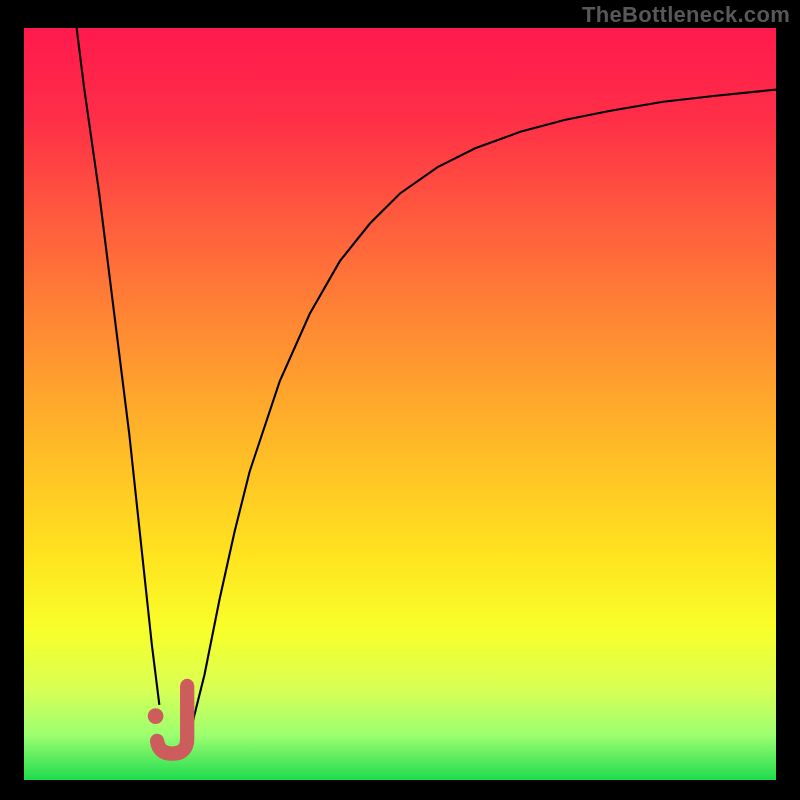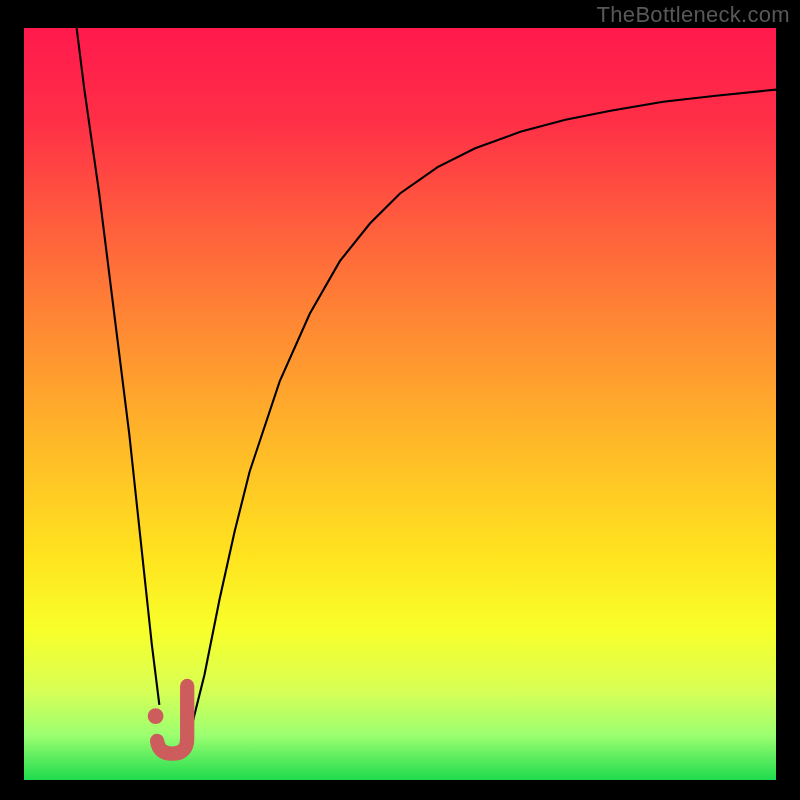--- a/index.html
+++ b/index.html
@@ -18,21 +18,21 @@
     height: 800px;
     background: #000;
   }
   .watermark {
     position: absolute;
     top: 2px;
     right: 10px;
     color: #585858;
     font-family: Arial, Helvetica, sans-serif;
     font-size: 22px;
-    font-weight: normal;
+    font-weight: bold;
     letter-spacing: 0.3px;
     user-select: none;
   }
   svg {
     position: absolute;
     left: 24px;
     top: 28px;
     width: 752px;
     height: 752px;
     display: block;

